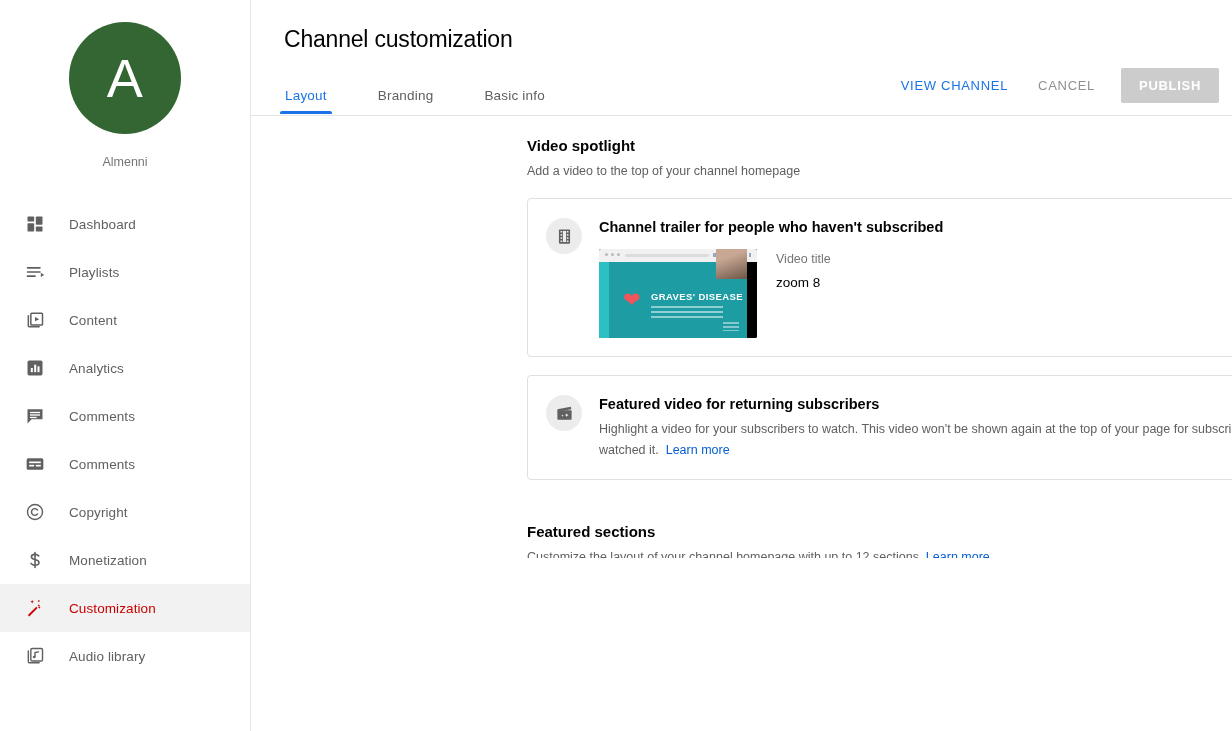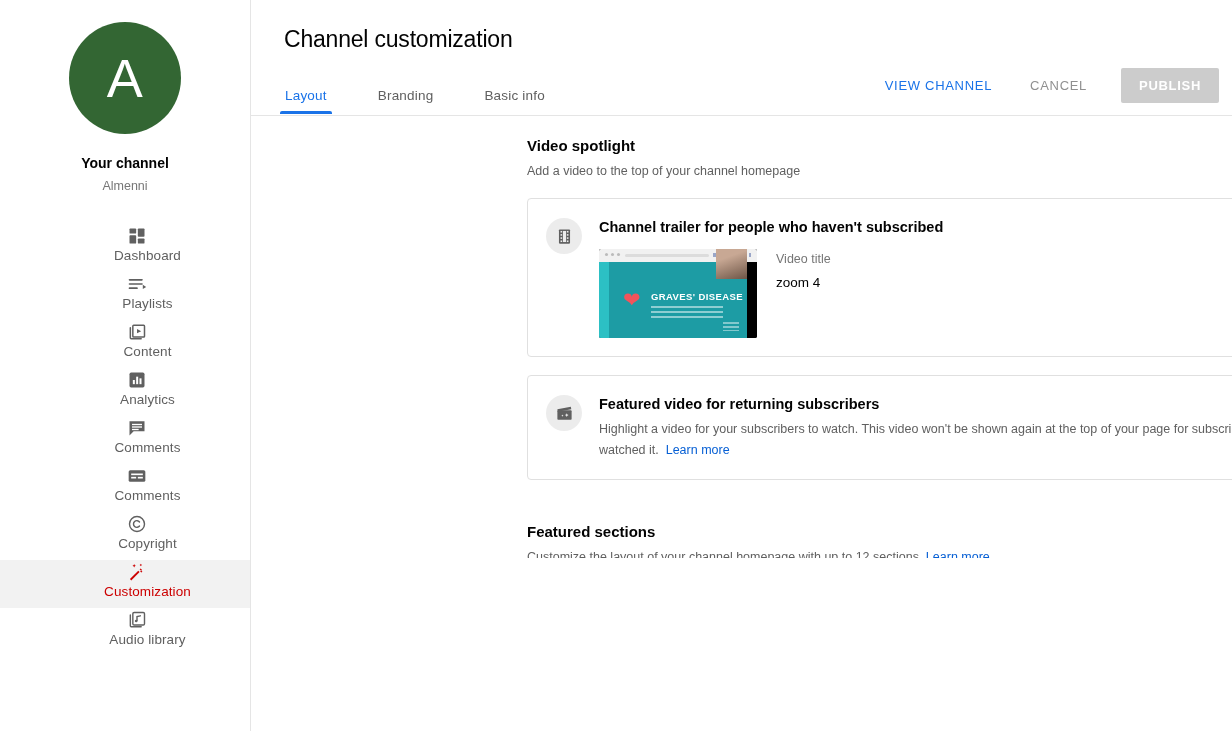--- a/index.html
+++ b/index.html
@@ -31,21 +31,20 @@
   }
   .channel-name { font-size: 14px; font-weight: 700; color: #030303; line-height: 18px; }
   .channel-handle { font-size: 12.5px; color: #777; margin-top: 6px; line-height: 16px; }
 
   .nav-list { margin-top: 8px; }
   .nav-item {
     display: flex; align-items: center;
     height: 48px; padding-left: 23px;
     cursor: pointer; position: relative;
     text-decoration: none;
-    flex-direction: column;
   }
   .nav-item .nav-icon {
     width: 24px; height: 24px; flex: 0 0 24px;
     display: flex; align-items: center; justify-content: center;
     color: #606060;
   }
   .nav-item .nav-label {
     margin-left: 22px; font-size: 13.5px; color: #606060; letter-spacing: 0.1px;
   }
   .nav-item.active { background: #f2f2f2; }
@@ -71,21 +70,21 @@
   .tab.active::after {
     content: ""; position: absolute; left: -4px; right: -4px; bottom: 0;
     height: 3px; background: #1a73e8; border-radius: 2px 2px 0 0;
   }
   .head-divider {
     position: absolute; left: 0; right: 0; top: 115px; height: 1px; background: #e5e5e5;
   }
 
   .head-actions {
     position: absolute; right: 13px; top: 68px;
-    display: flex; align-items: center; gap: 8px;
+    display: flex; align-items: center; gap: 0;
   }
   .btn-text {
     font-size: 13px; font-weight: 500; letter-spacing: 0.7px;
     padding: 9px 12px; cursor: pointer; background: none; border: none;
     font-family: inherit;
   }
   .btn-view { color: #1a73e8; }
   .btn-cancel { color: #909090; margin-left: 6px; }
   .btn-publish {
     color: #ffffff; background: #cccccc; border: none;
@@ -194,21 +193,20 @@
 </style>
 </head>
 <body>
 
 <div class="app">
 
   <aside class="sidebar">
 
     <div class="channel-block">
       <div class="avatar">A</div>
-      <div class="channel-name">Your channel</div>
       <div class="channel-handle">Almenni</div>
     </div>
 
     <nav class="nav-list">
 
       <div class="nav-item">
         <span class="nav-icon">
           <svg width="20" height="20" viewBox="0 0 24 24" fill="currentColor">
             <rect x="3" y="3" width="8" height="6" rx="1"></rect>
               <rect x="13" y="3" width="8" height="10" rx="1"></rect>
@@ -279,20 +277,29 @@
       <div class="nav-item">
         <span class="nav-icon">
           <svg width="20" height="20" viewBox="0 0 24 24" fill="none" stroke="currentColor" stroke-width="1.7">
             <circle cx="12" cy="12" r="9"></circle>
             <path d="M15 9.6a4 4 0 1 0 0 4.8" stroke-linecap="round"></path>
           </svg>
         </span>
         <span class="nav-label">Copyright</span>
       </div>
 
+      <div class="nav-item">
+        <span class="nav-icon">
+          <svg width="20" height="20" viewBox="0 0 24 24" fill="none" stroke="currentColor" stroke-width="1.9" stroke-linecap="round">
+            <path d="M12 3v18"></path>
+            <path d="M16.5 7.2c-.9-1.3-2.6-2-4.5-2-2.5 0-4.3 1.2-4.3 3 0 2 1.8 2.7 4.3 3.3 2.8.7 4.8 1.4 4.8 3.5 0 2-2 3.2-4.8 3.2-2.1 0-3.9-.8-4.8-2.2"></path>
+          </svg>
+        </span>
+        <span class="nav-label">Monetization</span>
+      </div>
 
       <div class="nav-item active">
         <span class="nav-icon">
           <svg width="20" height="20" viewBox="0 0 24 24" fill="currentColor">
             <path d="M3.5 20.5l10-10 1.6 1.6-10 10z"></path>
             <path d="M15.2 8.8l1.1-1.1 1.6 1.6-1.1 1.1z"></path>
             <path d="M8.6 2.4l.7 1.4 1.4.7-1.4.7-.7 1.4-.7-1.4L6.5 4.5l1.4-.7z"></path>
             <path d="M16.6 2.1l.5 1 1 .5-1 .5-.5 1-.5-1-1-.5 1-.5z"></path>
             <path d="M17.1 9.9l.5 1 1 .5-1 .5-.5 1-.5-1-1-.5 1-.5z"></path>
           </svg>
@@ -374,21 +381,21 @@
                     <span class="heart">❤</span>
                     <span class="slide-title">GRAVES' DISEASE</span>
                     <span class="slide-sub"></span>
                     <span class="slide-foot"></span>
                   </div>
                   <div class="thumb-cam"></div>
                   <div class="thumb-rightbar"></div>
                 </div>
                 <div class="trailer-meta">
                   <div class="meta-label">Video title</div>
-                  <div class="meta-value">zoom 4</div>
+                  <div class="meta-value">zoom 8</div>
                 </div>
               </div>
             </div>
           </div>
 
         </div>
 
         <div class="card">
           <div class="card-row">
             <span class="circle-icon">

